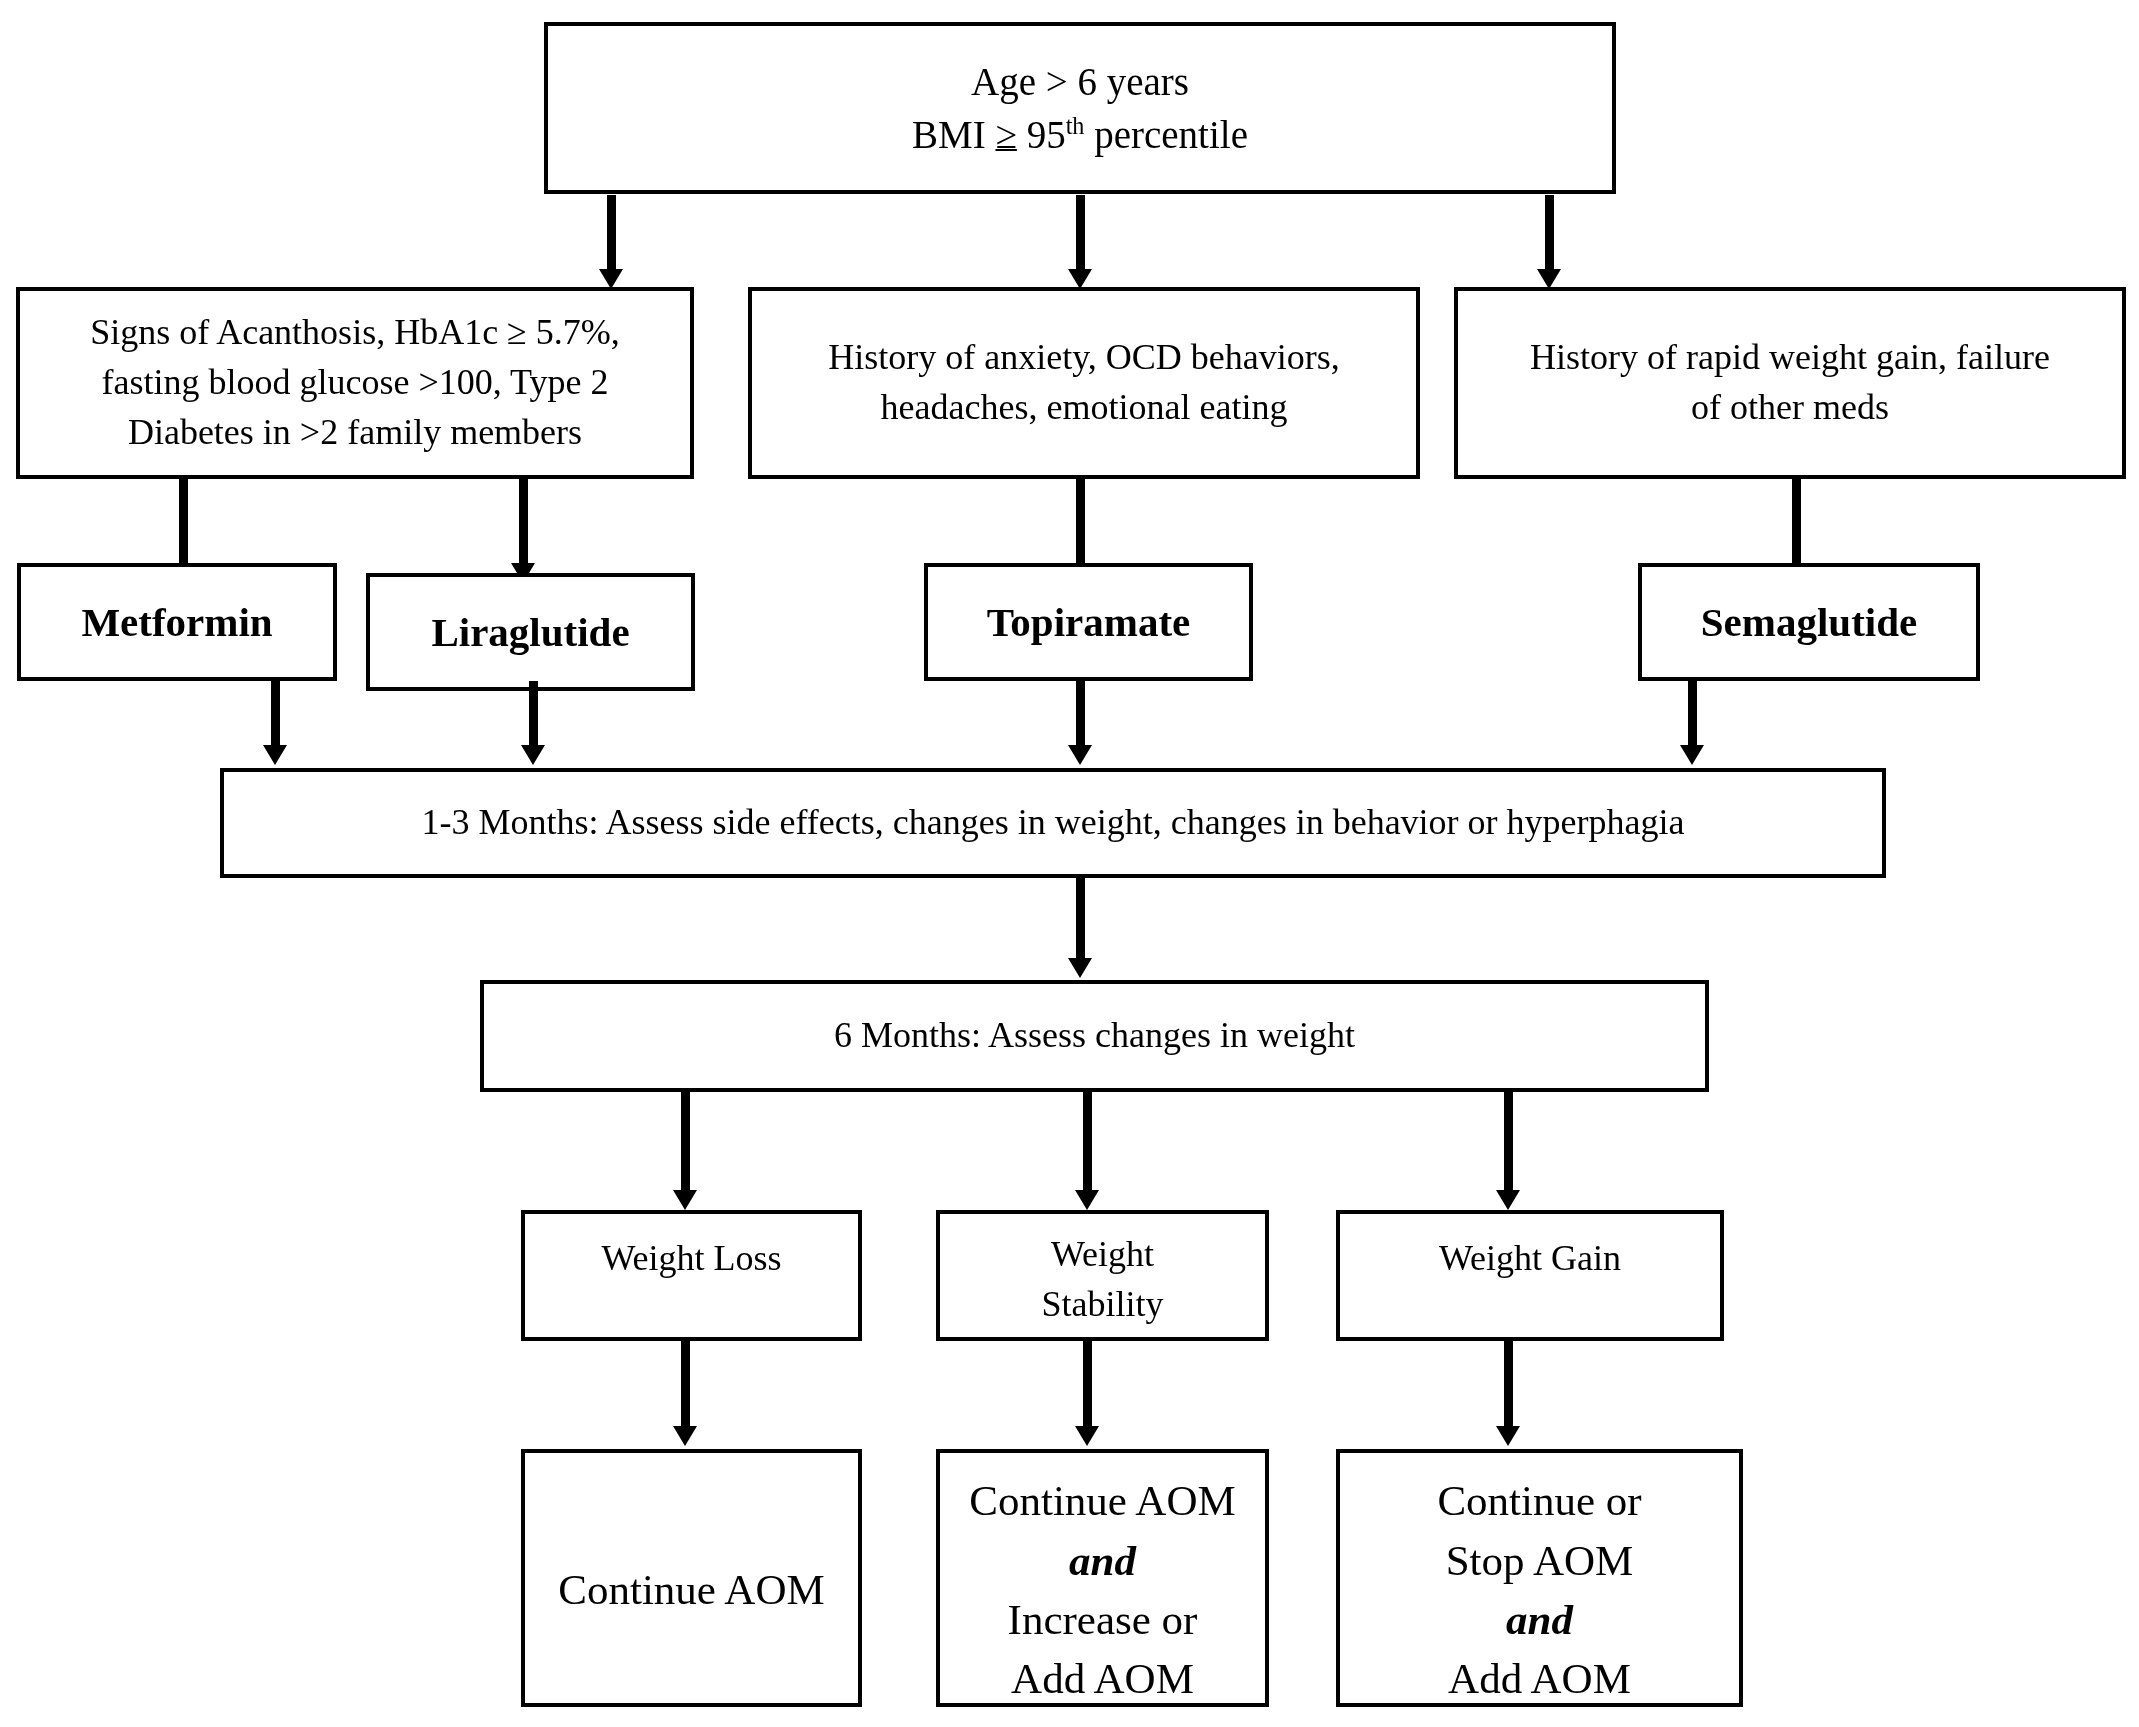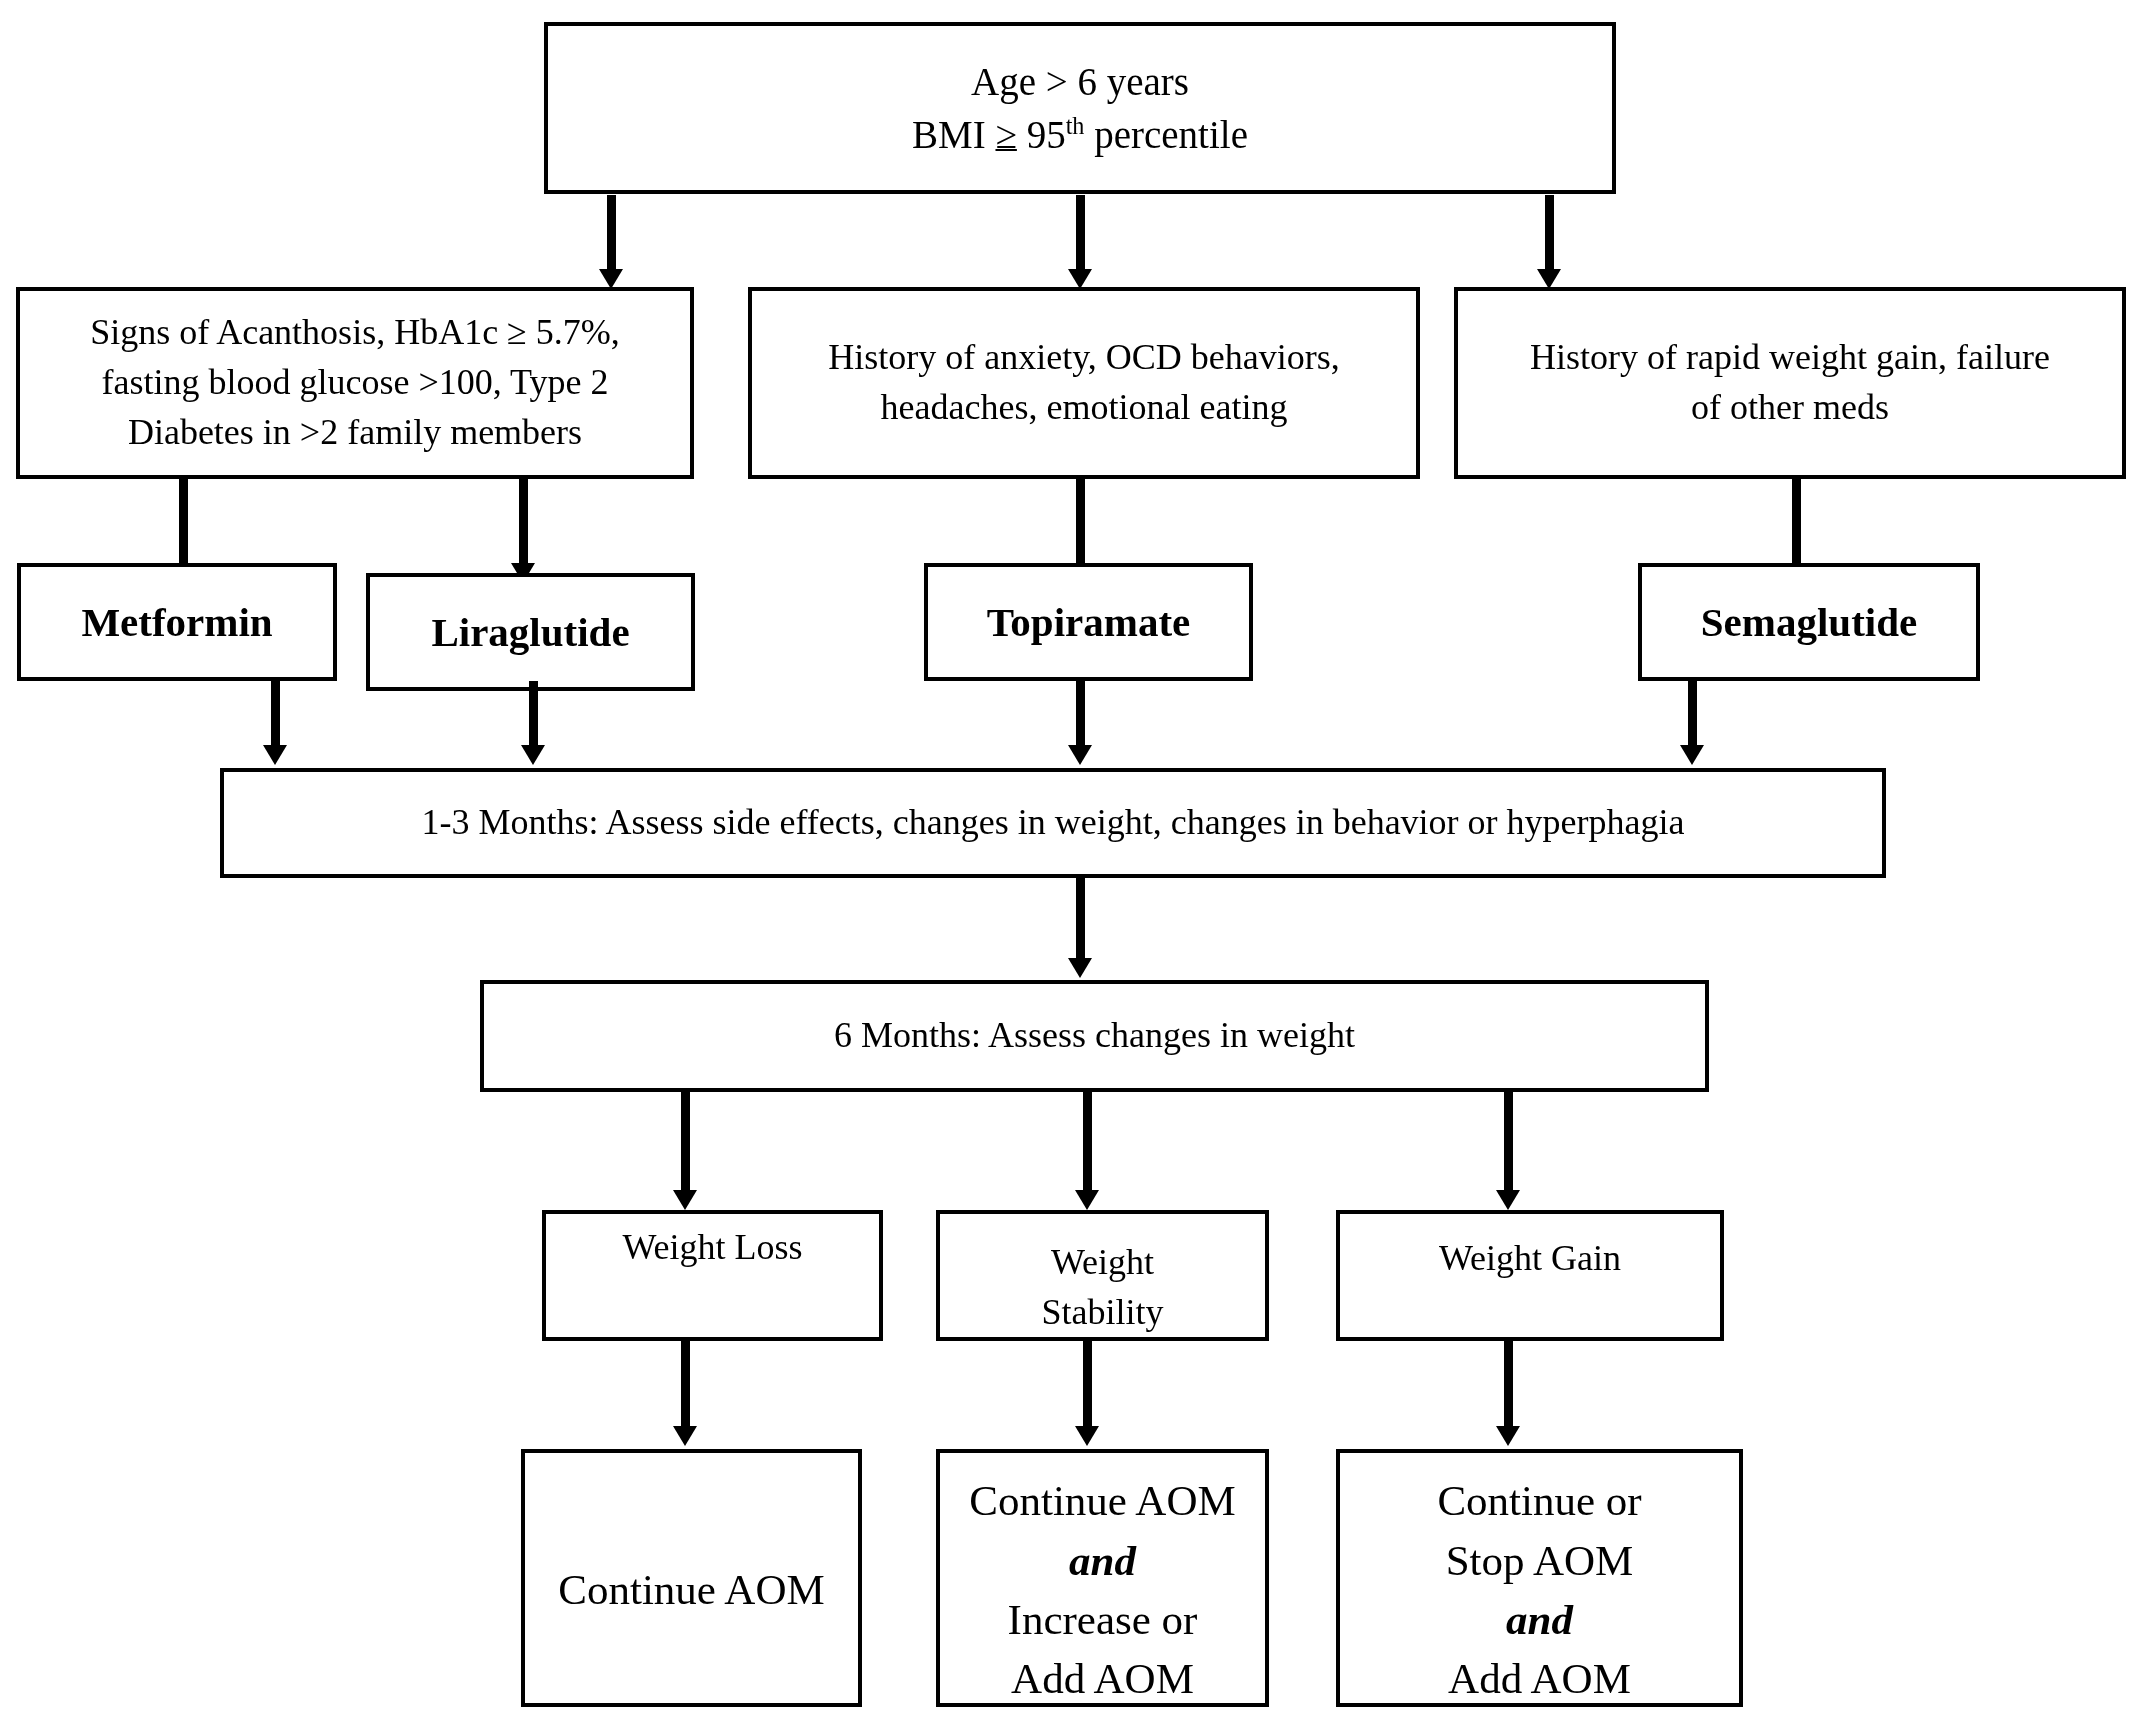--- a/index.html
+++ b/index.html
@@ -195,27 +195,27 @@
   </div>
   <div class="conn" style="left:1083px; top:1091px;">
     <div class="stem" style="height:99px;"></div>
       <div class="head" style="top:99px;"></div>
   </div>
   <div class="conn" style="left:1504px; top:1091px;">
     <div class="stem" style="height:99px;"></div>
       <div class="head" style="top:99px;"></div>
   </div>
 
-  <div class="node fs-out" style="left:542px; top:1210px; width:341px; height:131px; padding-top:9px;font-family:Liberation Serif, serif;">
+  <div class="node fs-out" style="left:521px; top:1210px; width:341px; height:131px; padding-top:20px;font-family:Liberation Serif, serif;">
     <span class="txt">
       <span>Weight Loss</span>
     </span>
   </div>
 
-  <div class="node fs-out" style="left:936px; top:1210px; width:333px; height:131px; padding-top:24px;">
+  <div class="node fs-out" style="left:936px; top:1210px; width:333px; height:131px; padding-top:16px;">
     <span class="txt">
       <span>Weight</span><br>
       <span>Stability</span>
     </span>
   </div>
 
   <div class="node fs-out" style="left:1336px; top:1210px; width:388px; height:131px; padding-top:20px;">
     <span class="txt">
       <span>Weight Gain</span>
     </span>

